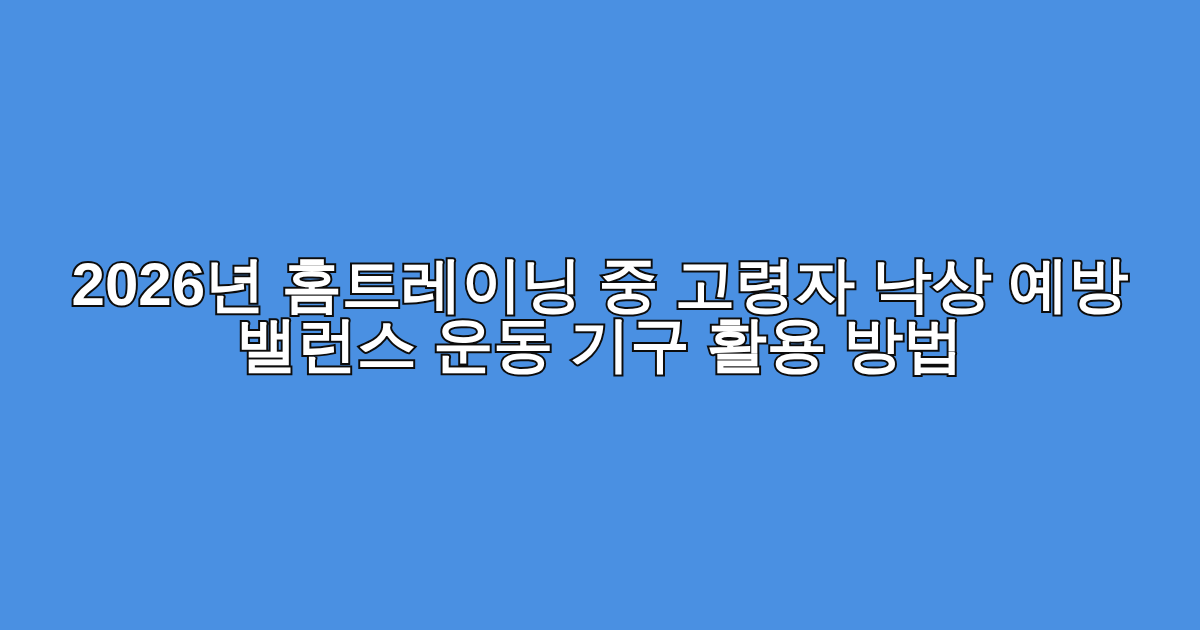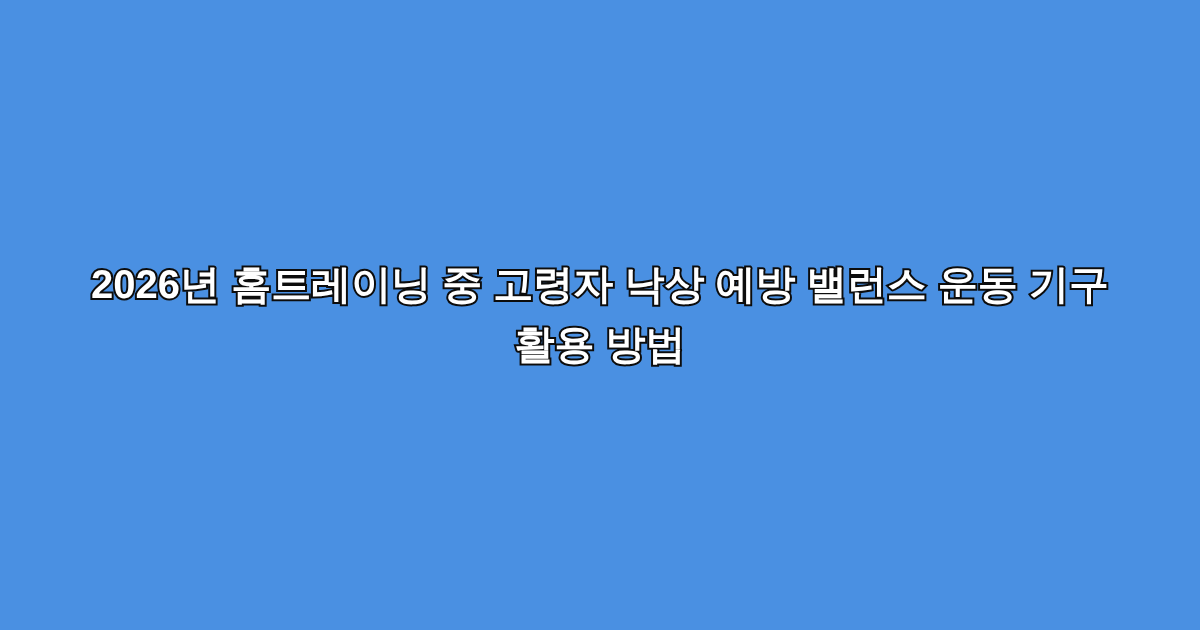--- a/index.html
+++ b/index.html
@@ -24,21 +24,21 @@
     align-items: center;
     justify-content: center;
     background: #4A90E2;
   }
 
   #headline {
     width: 1060px;
     margin: 16px;
     padding: 0;
     text-align: center;
-    font-size: 40px;
+    font-size: 60px;
     line-height: 60px;
     font-weight: 700;
     letter-spacing: 0px;
     word-break: keep-all;
     color: #FFFFFF;
     -webkit-text-stroke: 4px #0C0C0C;
     paint-order: stroke fill;
     text-rendering: geometricPrecision;
   }
 

